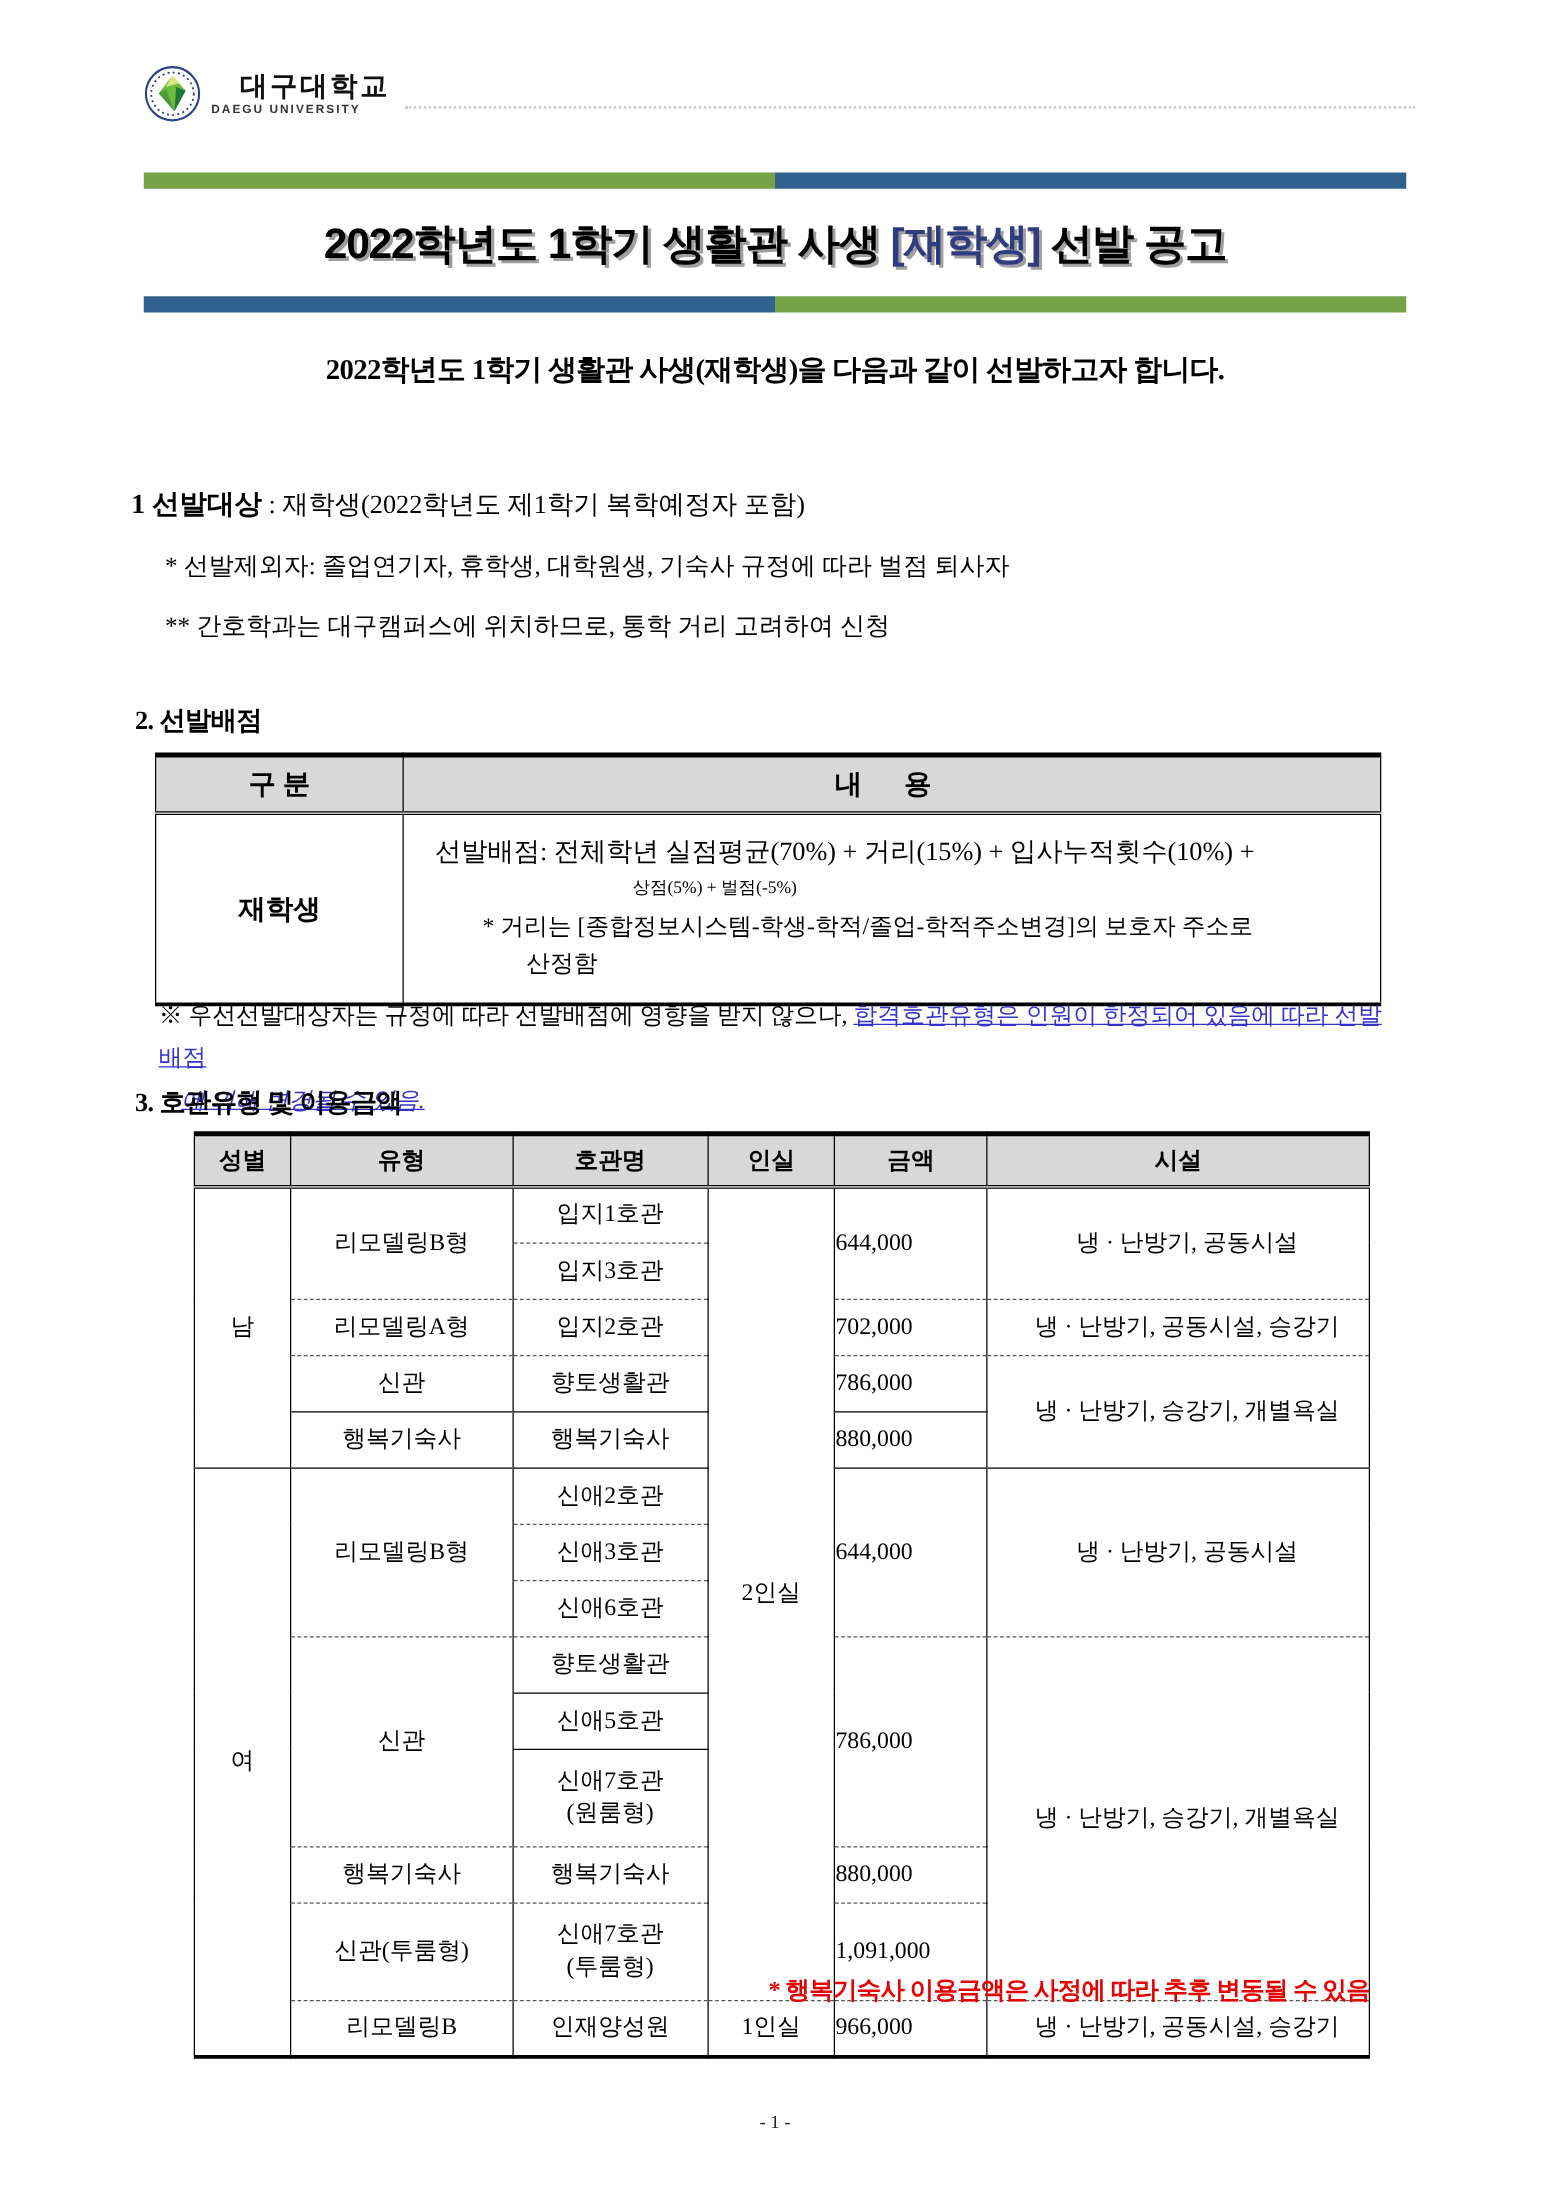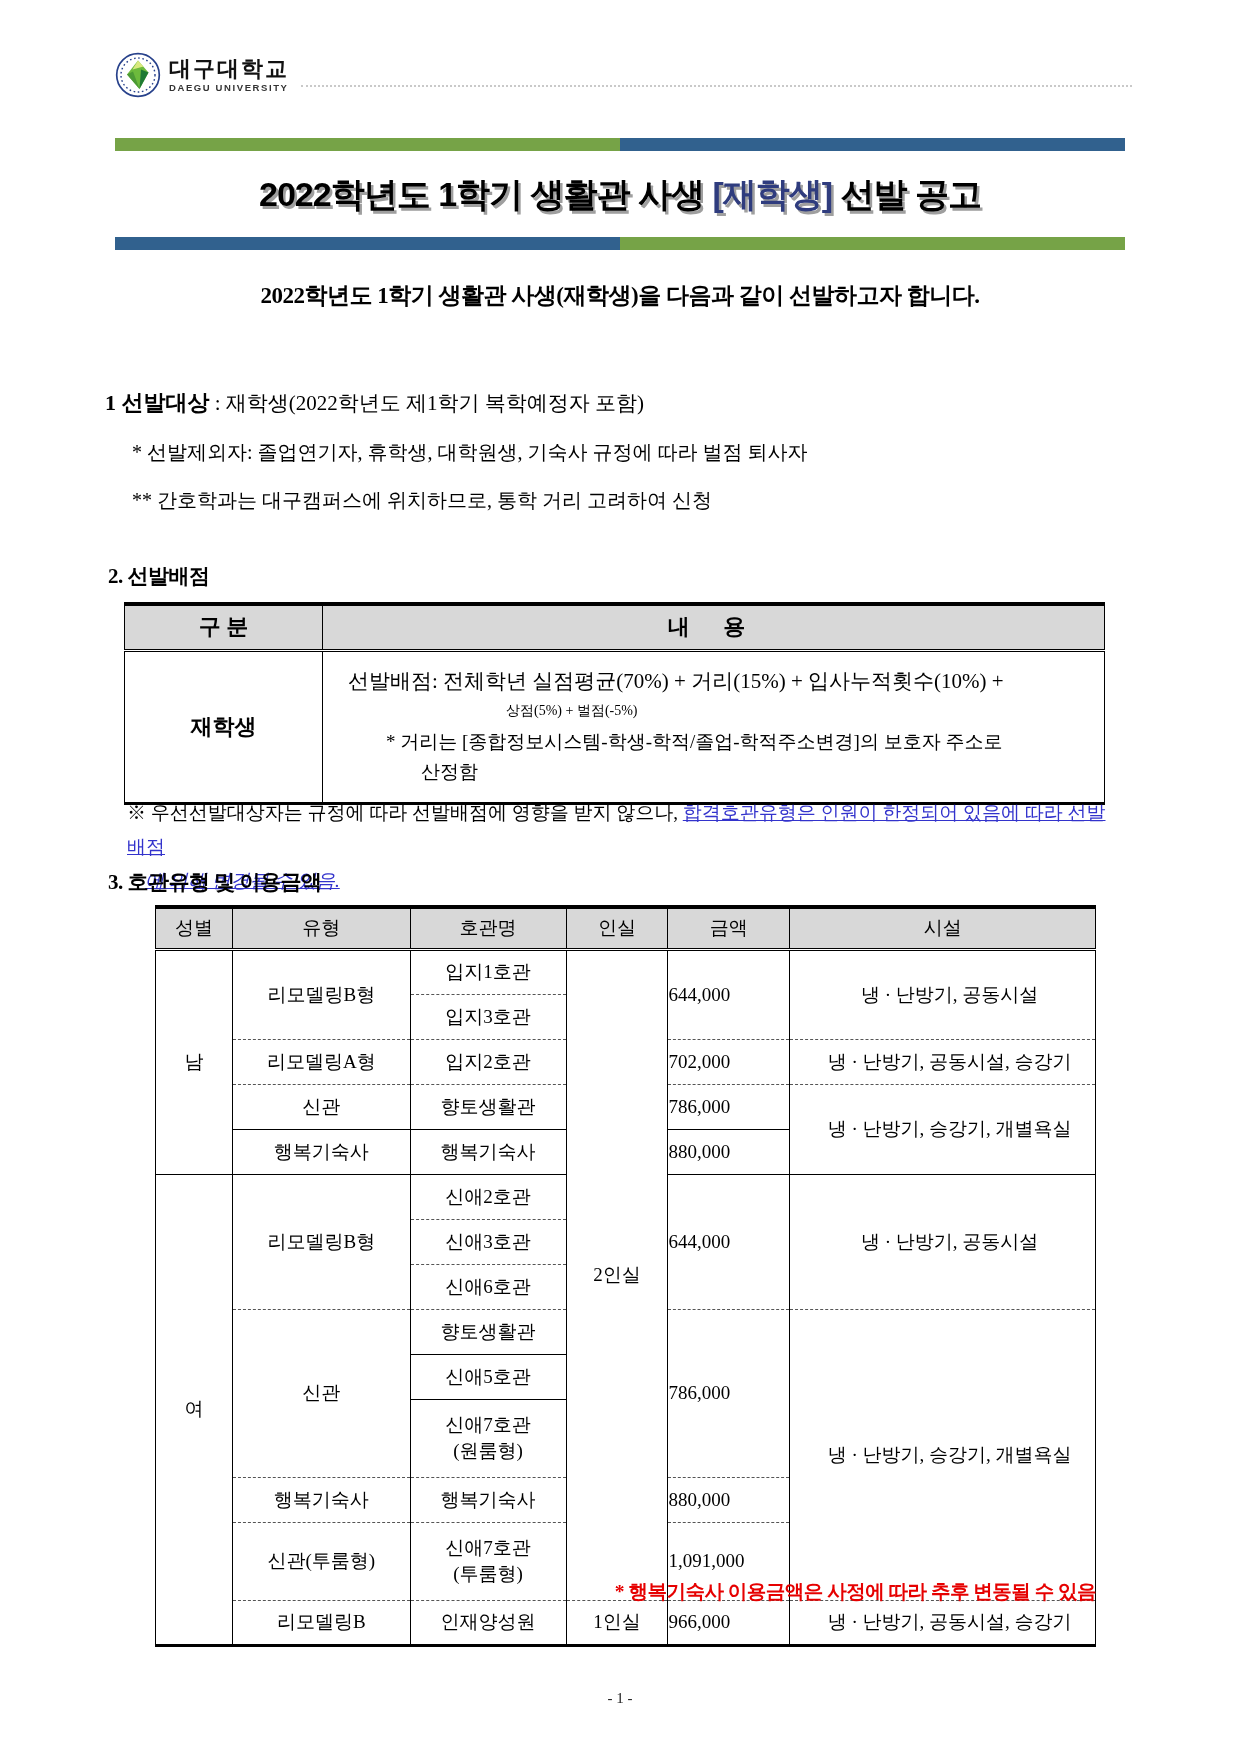--- a/index.html
+++ b/index.html
@@ -7,21 +7,21 @@
   .page {
     position:relative; width:1240px; height:1753px; margin:0 auto;
     background:#ffffff; overflow:hidden;
     font-family:"Liberation Serif","DejaVu Serif",serif; color:#000;
   }
   
   .doc-header { position:absolute; top:52px; left:115px; right:108px; display:flex; align-items:flex-start; }
   .logo-group { display:flex; align-items:center; }
   .emblem { width:46px; height:46px; flex:0 0 auto; }
   .logo-text { margin-left:8px; }
-  .logo-ko { font-family:"Liberation Sans","DejaVu Sans",sans-serif; font-weight:bold; font-size:22px; letter-spacing:2px; color:#111; line-height:1.05; }
+  .logo-ko { font-family:"Liberation Sans","DejaVu Sans",sans-serif; font-weight:bold; font-size:22px; letter-spacing:2px; color:#111; line-height:1.05;margin-left:23px; }
   .logo-en { font-family:"Liberation Sans","DejaVu Sans",sans-serif; font-weight:bold; font-size:9.5px; letter-spacing:1.6px; color:#333; margin-top:2px; }
   .header-rule { flex:1; border-top:2px dotted #c9c9c9; margin-left:12px; margin-top:33px; }
 
   
   .banner { position:absolute; top:138px; left:115px; width:1010px; }
   .bar { display:flex; height:13px; }
   .bar .seg { width:50%; height:100%; }
   .seg.green { background:var(--green); }
   .seg.blue  { background:var(--blue); }
   .doc-title {
@@ -64,21 +64,21 @@
   .remark { position:absolute; top:796px; left:127px; width:985px; font-size:19px; line-height:1.8; }
   .remark .line2 { padding-left:18px;font-style:italic; }
   .rlink { color:var(--link); text-decoration:underline; cursor:pointer; }
 
   
   .t3 { position:absolute; top:905px; left:155px; width:941px; border-collapse:collapse;
         border-left:1px solid #000; border-right:1px solid #000;
         border-top:4px solid #000; border-bottom:3px solid #000;
         font-size:19px; }
   .t3 th { background:var(--header-gray); border-bottom:3px double #000; border-left:1px solid #000;
-           height:42px; font-weight:normal; font-size:19px; text-align:center; vertical-align:middle; }
+           height:42px; font-weight:bold; font-size:19px; text-align:center; vertical-align:middle; }
   .t3 th:first-child { border-left:none; }
   .t3 td { border-left:1px solid #000; height:45px; text-align:center; vertical-align:middle; line-height:1.35; }
   .t3 td.c0 { border-left:none; }
   .t3 tr.tall td { height:78px; }
   .t3 td.c4 { text-align:left; padding-right:13px; }
   .t3 td.c5 { text-align:center; padding-left:14px; }
   .t3 td.bt-d { border-top:1px dashed #555; }
   .t3 td.bt-s { border-top:1px solid #000; }
 
   

